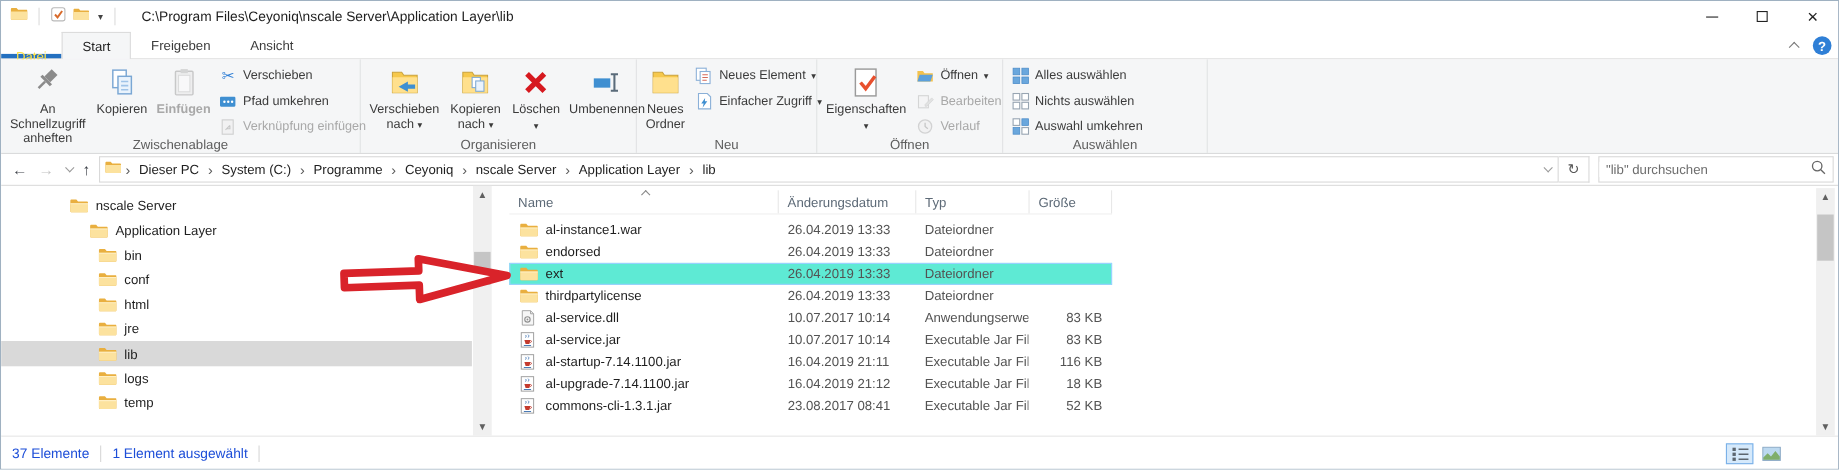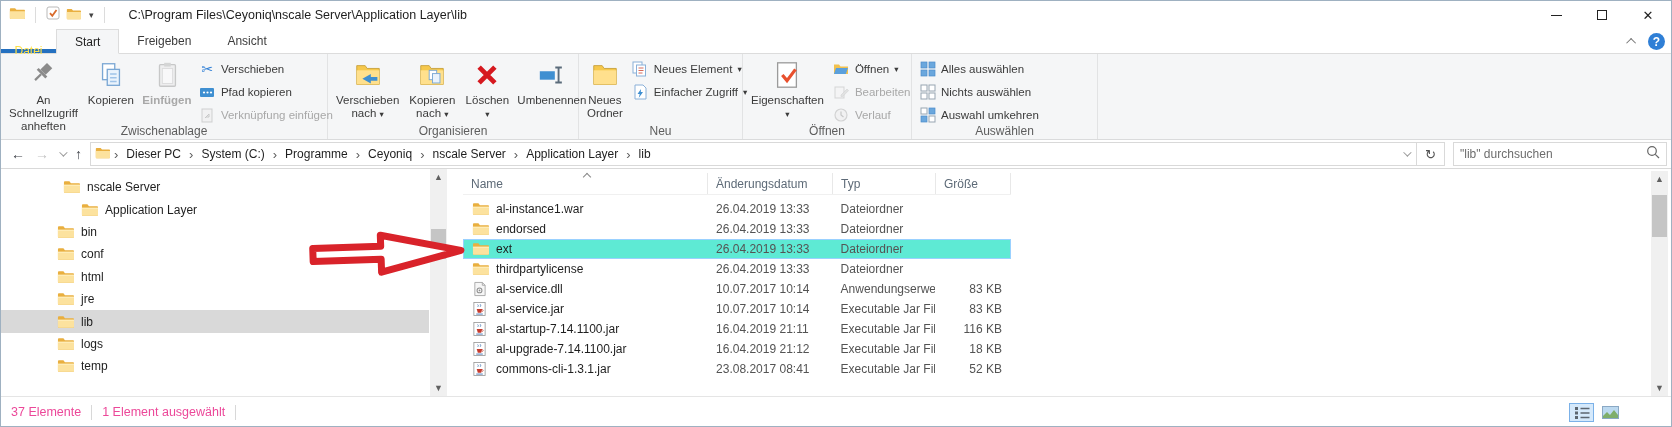--- a/index.html
+++ b/index.html
@@ -62,21 +62,21 @@
   .search-box input { border:none; outline:none; width:178px; padding:0 6px; font-size:12px; color:#333; font-family:inherit; }
   .search-box input::placeholder { color:#6d6d6d; }
   .search-mag { position:absolute; right:6px; }
 
   
   .main { position:absolute; left:0; top:168px; right:0; height:227px; display:flex; background:#fff; }
   .treepane { position:relative; width:450px; height:100%; padding-top:7px; }
   .tree-row { position:relative; height:22.4px; display:flex; align-items:center; gap:6px; font-size:12px; color:#1e1e1e; width:428px; }
   .tree-row.lvl0 { padding-left:62px; }
   .tree-row.lvl1 { padding-left:80px; }
-  .tree-row.lvl2 { padding-left:56px; }
+  .tree-row.lvl2 { padding-left:88px; }
   .tree-row.sel { background:#d9d9d9; }
   .scrollbar-v { position:absolute; width:17px; background:#f0f0f0; display:flex; flex-direction:column; justify-content:space-between; align-items:center; }
   .sb-tree { left:429px; top:0; bottom:0; }
   .sb-list { right:3px; top:2px; bottom:0; }
   .sb-arrow { font-size:9px; color:#606060; height:16px; display:flex; align-items:center; }
   .sb-thumb { position:absolute; left:1px; width:15px; background:#c5c5c5; }
   .sb-tree .sb-thumb { top:60px; height:30px; }
   .sb-list .sb-thumb { top:24px; height:42px; }
 
   .filepane { position:relative; flex:1; height:100%; padding-left:12px; }
@@ -91,21 +91,21 @@
   .file-row { display:flex; align-items:center; height:20px; width:548px; border:1px solid transparent; }
   .file-row.sel { background:#5eead4; border:1px solid #99d1ff; }
   .cell { font-size:12px; display:flex; align-items:center; height:100%; padding-left:8px; overflow:hidden; white-space:nowrap; }
   .cell.c-name { width:245px; color:#1e1e1e; gap:6px; }
   .cell.c-date { width:125px; color:#535353; }
   .cell.c-type { width:103px; color:#535353; }
   .cell.c-size { width:75px; color:#535353; justify-content:flex-end; padding-right:8px; }
   .ficon { width:18px; height:15px; display:flex; align-items:center; }
 
   
-  .statusbar { position:absolute; left:0; top:395px; right:0; height:31px; border-top:1px solid #e5e5e5; background:#fff; display:flex; align-items:center; font-size:12.5px; color:#ec4899; }
+  .statusbar { position:absolute; left:0; top:395px; right:0; height:31px; border-top:1px solid #e5e5e5; background:#fff; display:flex; align-items:center; font-size:12.5px; color:#1d4ed8; }
   .st-item { padding:0 10px; }
   .st-sep { width:1px; height:15px; background:#d8d8d8; }
   .view-toggles { position:absolute; right:48px; top:6px; display:flex; gap:4px; }
   .vt-btn { width:25px; height:19px; display:flex; align-items:center; justify-content:center; border:1px solid transparent; }
   .vt-btn.sel { border:1px solid #7bb1e8; background:#d5e9fb; }
 
   
   .arrow-annotation { position:absolute; left:300px; top:228px; z-index:50; pointer-events:none; transform:rotate(-2deg); }
 </style>
 </head>
@@ -199,21 +199,21 @@
           </div>
           <div class="rbtn-sm">
             <span class="sic">
                 <svg width="16" height="16">
                   <rect x="1" y="4" width="14" height="9" rx="1" fill="#3f8fd1"></rect>
                   <circle cx="5" cy="8.5" r="1.1" fill="#fff"></circle>
                   <circle cx="8.5" cy="8.5" r="1.1" fill="#fff"></circle>
                   <circle cx="12" cy="8.5" r="1.1" fill="#fff"></circle>
                 </svg>
               </span>
-            <span>Pfad kopieren</span>
+            <span>Pfad umkehren</span>
           </div>
           <div class="rbtn-sm disabled">
             <span class="sic">
                 <svg width="16" height="16">
                   <rect x="3" y="2" width="10" height="13" fill="#eee" stroke="#a9a9a9"></rect>
                   <path d="M6 11l4-4M10 7v3h-3" stroke="#7e9fc0" fill="none"></path>
                 </svg>
               </span>
             <span>Verknüpfung einfügen</span>
           </div>

